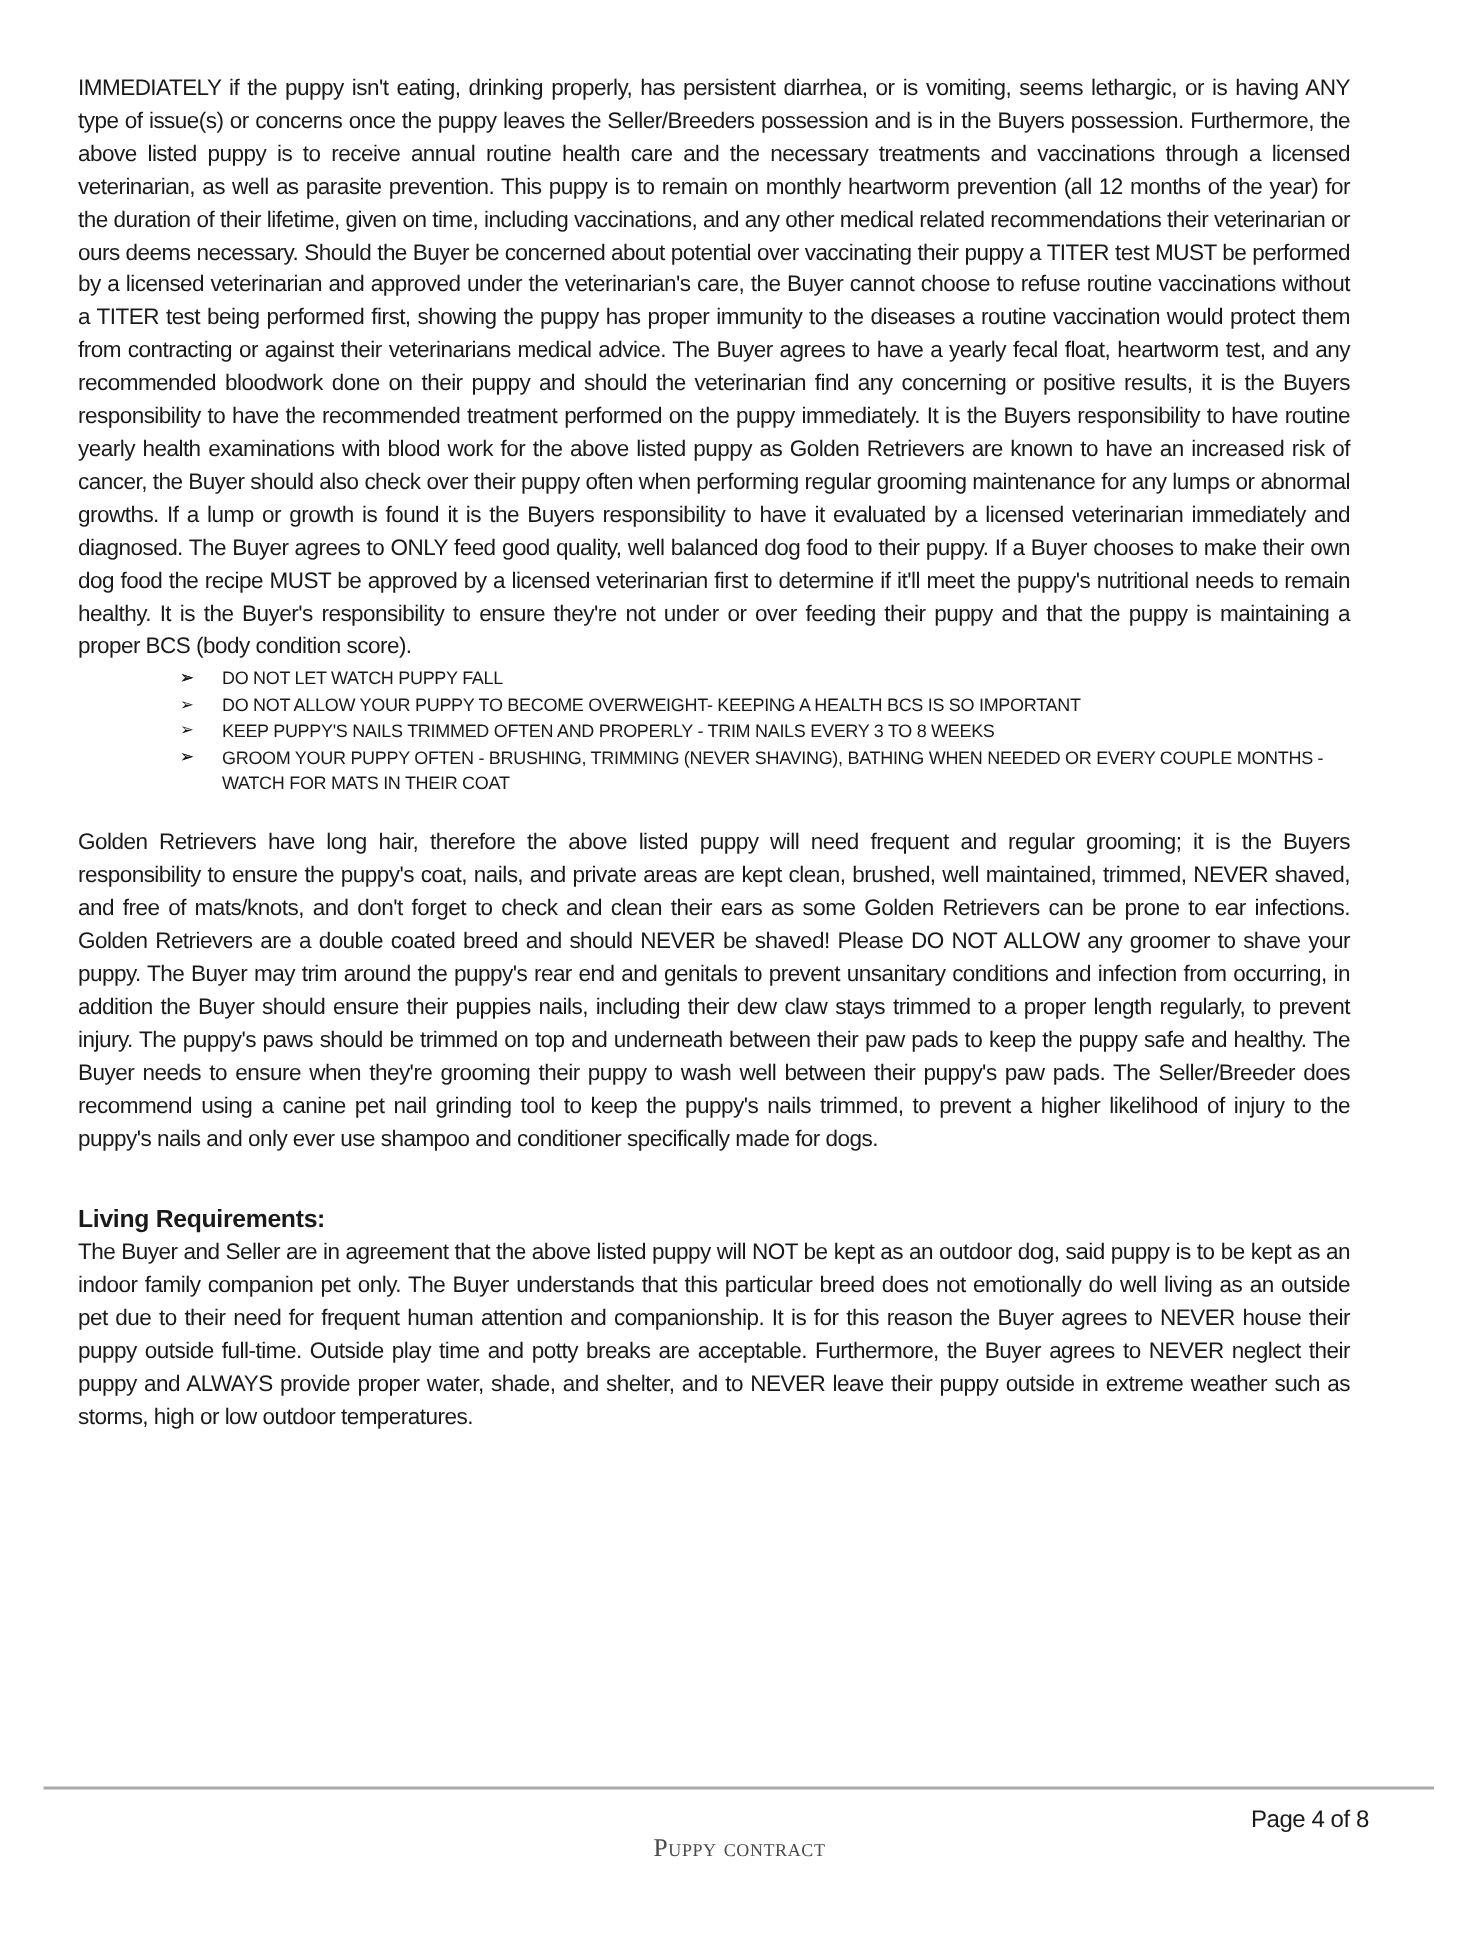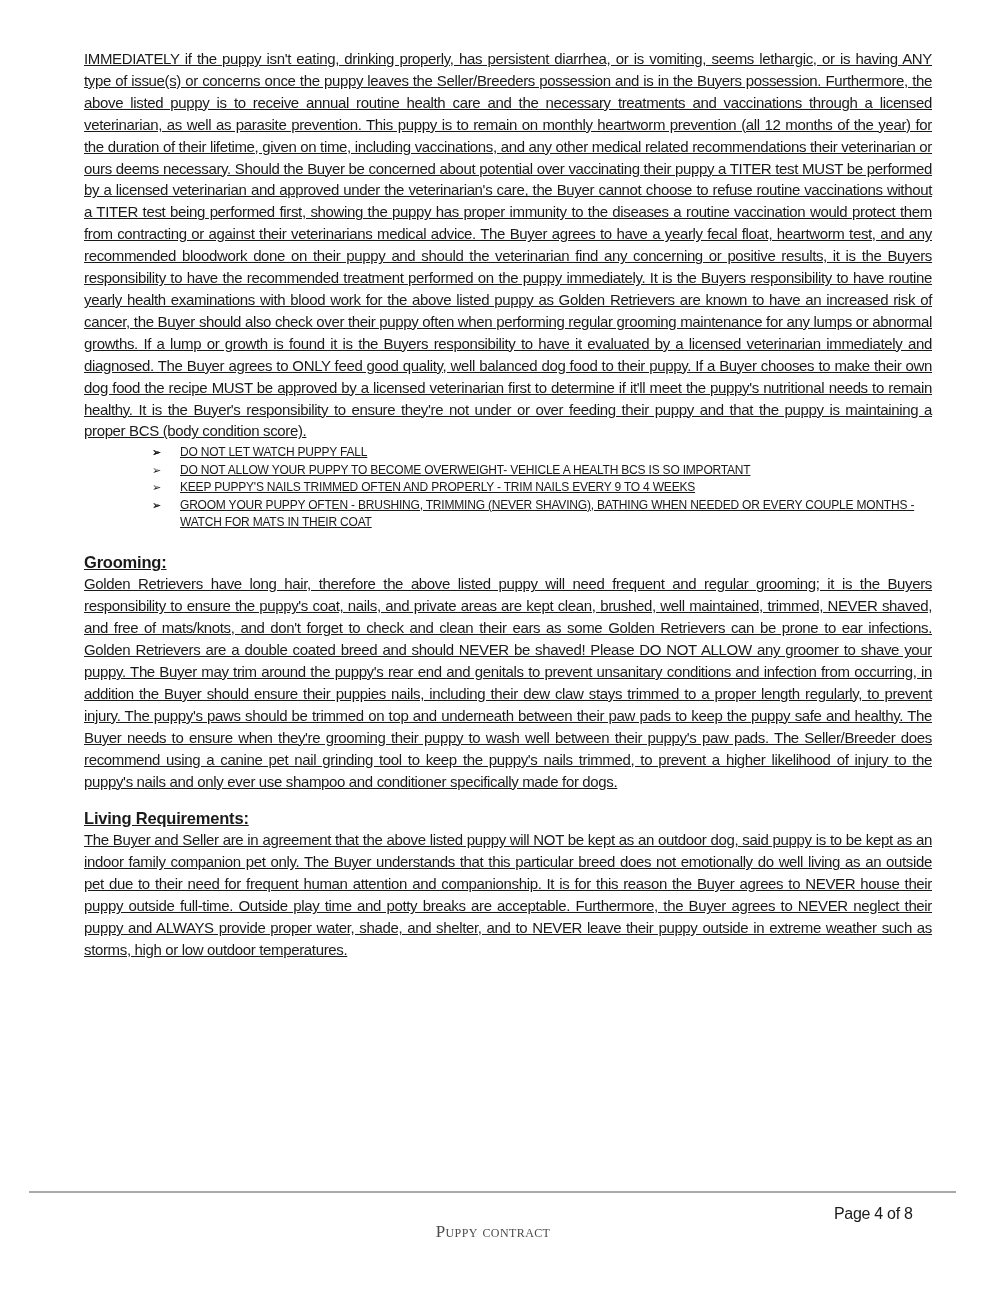--- a/index.html
+++ b/index.html
@@ -1,50 +1,49 @@
 <!DOCTYPE html>
 <html><head>
 <meta charset="utf-8">
 <style>
   html, body { margin: 0; padding: 0; background: #ffffff; }
   body { width: 986px; height: 1295px; position: relative; overflow: hidden; color: #1a1a1a; font-family: "Liberation Sans", sans-serif; }
   .page { position: absolute; left: 0; top: 0; width: 986px; height: 1295px; }
-  .content { position: absolute; left: 84px; top: 48px; width: 848px; text-decoration: underline; }
+  .content { position: absolute; left: 52px; top: 48px; width: 848px; }
   .para { font-size: 15px; line-height: 21.9px; text-align: justify; margin: 0; letter-spacing: -0.35px; }
   .bullets { list-style: none; margin: 2px 0 0 0; padding: 0 0 0 68px; }
   .bullets li { position: relative; font-size: 12px; line-height: 17.4px; padding-left: 28px; letter-spacing: -0.2px; }
   .bullets li .arrow { position: absolute; left: 0; top: 0; font-size: 11px; }
   .heading { font-weight: bold; font-size: 16.5px; line-height: 22px; margin: 0; letter-spacing: -0.2px; }
   .section { margin-top: 20px; }
-  .section.living { margin-top: 15px; }
+  .section.living { margin-top: 32px; }
   .footer-rule { position: absolute; left: 29px; top: 1191px; width: 927px; height: 0; border-top: 2px solid #a9a9a9; }
   .page-num { position: absolute; left: 834px; top: 1205px; font-size: 16px; letter-spacing: -0.3px; }
   .footer-line { position: absolute; left: 0; width: 986px; text-align: center; font-family: "Liberation Serif", serif; font-variant: small-caps; color: #4a4a4a; letter-spacing: 0.4px; }
   .footer-1 { top: 1222px; font-size: 17px; }
   .footer-2 { top: 1245px; font-size: 17px; }
 </style>
 </head>
 <body>
 
 <div class="page">
   <div class="content">
     <p class="para">IMMEDIATELY if the puppy isn't eating, drinking properly, has persistent diarrhea, or is vomiting, seems lethargic, or is having ANY type of issue(s) or concerns once the puppy leaves the Seller/Breeders possession and is in the Buyers possession. Furthermore, the above listed puppy is to receive annual routine health care and the necessary treatments and vaccinations through a licensed veterinarian, as well as parasite prevention. This puppy is to remain on monthly heartworm prevention (all 12 months of the year) for the duration of their lifetime, given on time, including vaccinations, and any other medical related recommendations their veterinarian or ours deems necessary. Should the Buyer be concerned about  potential over vaccinating their puppy a TITER test MUST be performed by a licensed veterinarian and approved under the veterinarian's care, the Buyer cannot choose to refuse routine vaccinations without a TITER test being performed first, showing the puppy has proper immunity to the diseases a routine vaccination would protect them from contracting or against their veterinarians medical advice. The Buyer agrees to have a yearly fecal float, heartworm test, and any recommended bloodwork done on their puppy and should the veterinarian find any concerning or positive results, it is the Buyers responsibility to have the recommended treatment performed on the puppy immediately. It is the Buyers responsibility to have routine yearly health examinations with blood work for the above listed puppy as Golden Retrievers are known to have an increased risk of cancer, the Buyer should also check over their puppy often when performing regular grooming maintenance for any lumps or abnormal growths. If a lump or growth is found it is the Buyers responsibility to have it evaluated by a licensed veterinarian immediately and diagnosed. The Buyer agrees to ONLY feed good quality, well balanced dog food to their puppy. If a Buyer chooses to make their own dog food the recipe MUST be approved by a licensed veterinarian first to determine if it'll meet the puppy's nutritional needs to remain healthy. It is the Buyer's responsibility to ensure they're not under or over feeding their puppy and that the puppy is maintaining a proper BCS (body condition score).</p>
 
     <ul class="bullets">
       <li><span class="arrow">➢</span></li>
       <li><span class="arrow">➢</span></li>
       <li><span class="arrow">➢</span><span>DO NOT LET WATCH PUPPY FALL</span></li>
-      <li><span class="arrow">➢</span><span>DO NOT ALLOW YOUR PUPPY TO BECOME OVERWEIGHT- VEHICLE A HEALTH BCS IS SO IMPORTANT</span></li>
-      <li><span class="arrow">➢</span><span>KEEP PUPPY'S NAILS TRIMMED OFTEN AND PROPERLY - TRIM NAILS EVERY 9 TO 4 WEEKS</span></li>
+      <li><span class="arrow">➢</span><span>DO NOT ALLOW YOUR PUPPY TO BECOME OVERWEIGHT- KEEPING A HEALTH BCS IS SO IMPORTANT</span></li>
+      <li><span class="arrow">➢</span><span>KEEP PUPPY'S NAILS TRIMMED OFTEN AND PROPERLY - TRIM NAILS EVERY 3 TO 8 WEEKS</span></li>
       <li><span class="arrow">➢</span></li>
       <li><span class="arrow">➢</span><span>GROOM YOUR PUPPY OFTEN - BRUSHING, TRIMMING (NEVER SHAVING), BATHING WHEN NEEDED OR EVERY COUPLE MONTHS - WATCH FOR MATS IN THEIR COAT</span></li>
     </ul>
 
     <div class="section">
-      <h2 class="heading">Grooming:</h2>
       <p class="para">Golden Retrievers have long hair, therefore the above listed puppy will need frequent and regular grooming; it is the Buyers responsibility to ensure the puppy's coat, nails, and private areas are kept clean, brushed, well maintained, trimmed, NEVER shaved, and free of mats/knots, and don't forget to check and clean their ears as some Golden Retrievers can be prone to ear infections. Golden Retrievers are a double coated breed and should NEVER be shaved! Please DO NOT ALLOW any groomer to shave your puppy. The Buyer may trim around the puppy's rear end and genitals to prevent unsanitary conditions and infection from occurring, in addition the Buyer should ensure their puppies nails, including their dew claw stays trimmed to a proper length regularly, to prevent injury. The puppy's paws should be trimmed on top and underneath between their paw pads to keep the puppy safe and healthy. The Buyer needs to ensure when they're grooming their puppy to wash well between their puppy's paw pads. The Seller/Breeder does recommend using a canine pet nail grinding tool to keep the puppy's nails trimmed, to prevent a higher likelihood of injury to the puppy's nails and only ever use shampoo and conditioner specifically made for dogs.</p>
     </div>
 
     <div class="section living">
       <h2 class="heading">Living Requirements:</h2>
       <p class="para">The Buyer and Seller are in agreement that the above listed puppy will NOT be kept as an outdoor dog, said puppy is to be kept as an indoor family companion pet only. The Buyer understands that this particular breed does not emotionally do well living as an outside pet due to their need for frequent human attention and companionship. It is for this reason the Buyer agrees to NEVER house their puppy outside full-time. Outside play time and potty breaks are acceptable. Furthermore, the Buyer agrees to NEVER neglect their puppy and ALWAYS provide proper water, shade, and shelter, and to NEVER leave their puppy outside in extreme weather such as storms, high or low outdoor temperatures.</p>
     </div>
   </div>
 
   <div class="footer-rule"></div>

